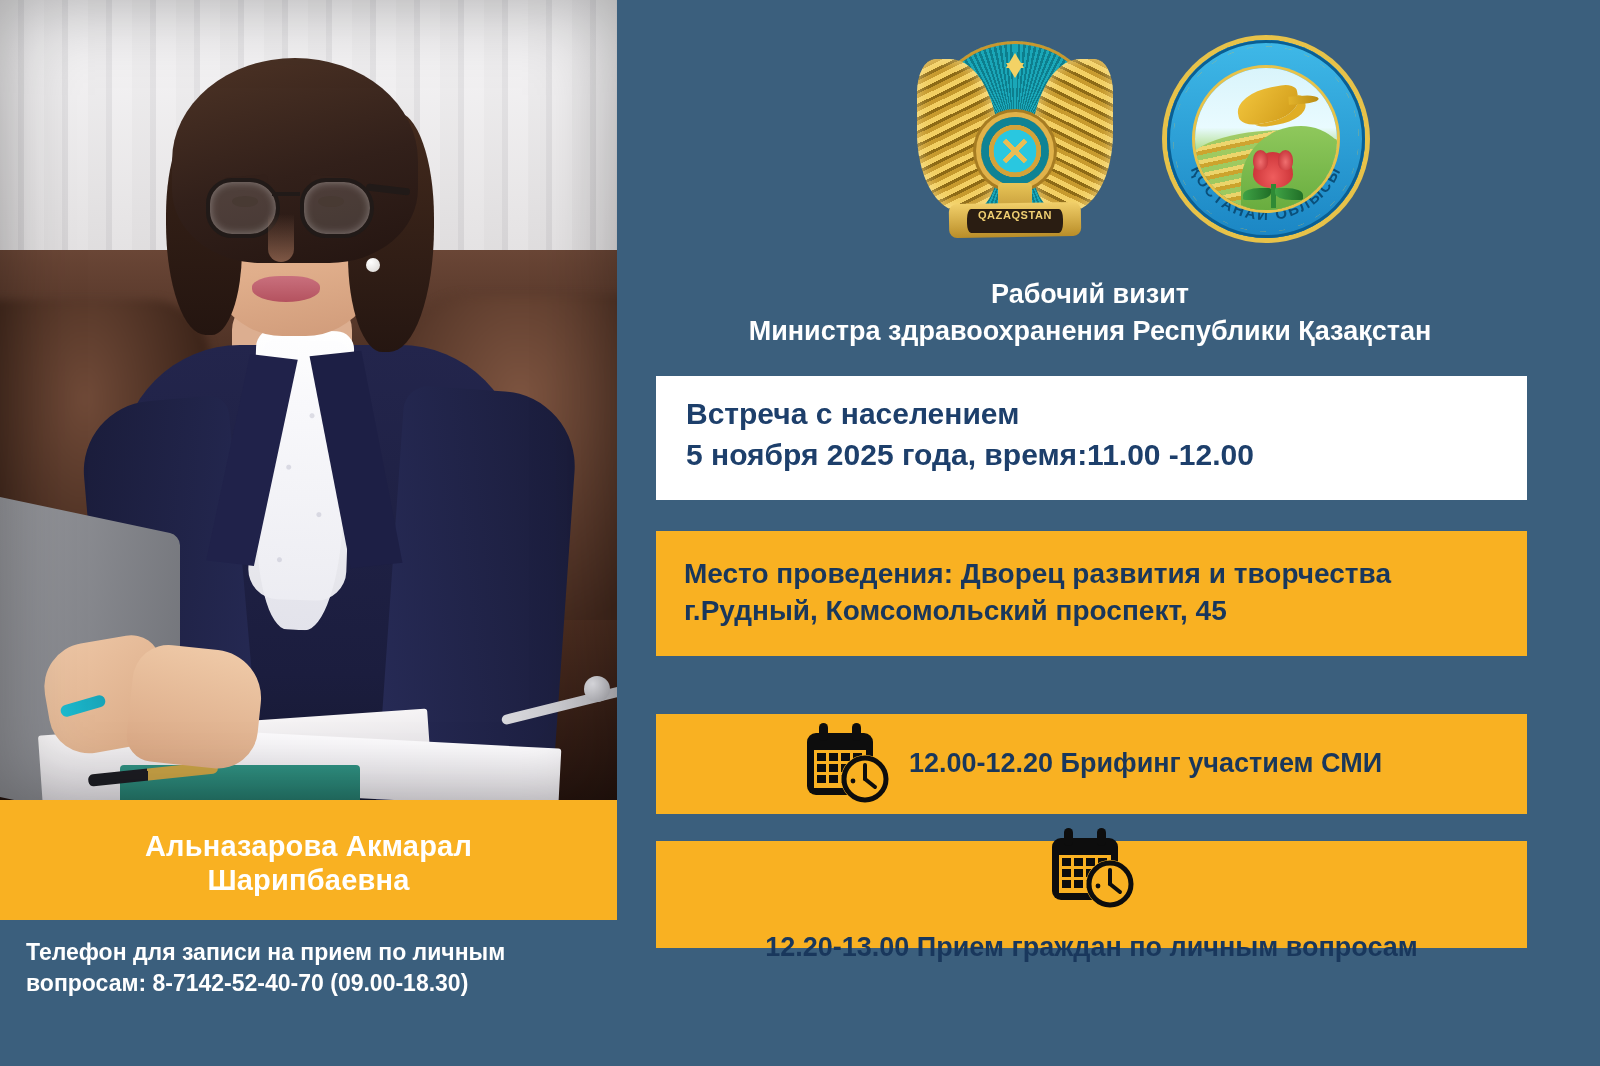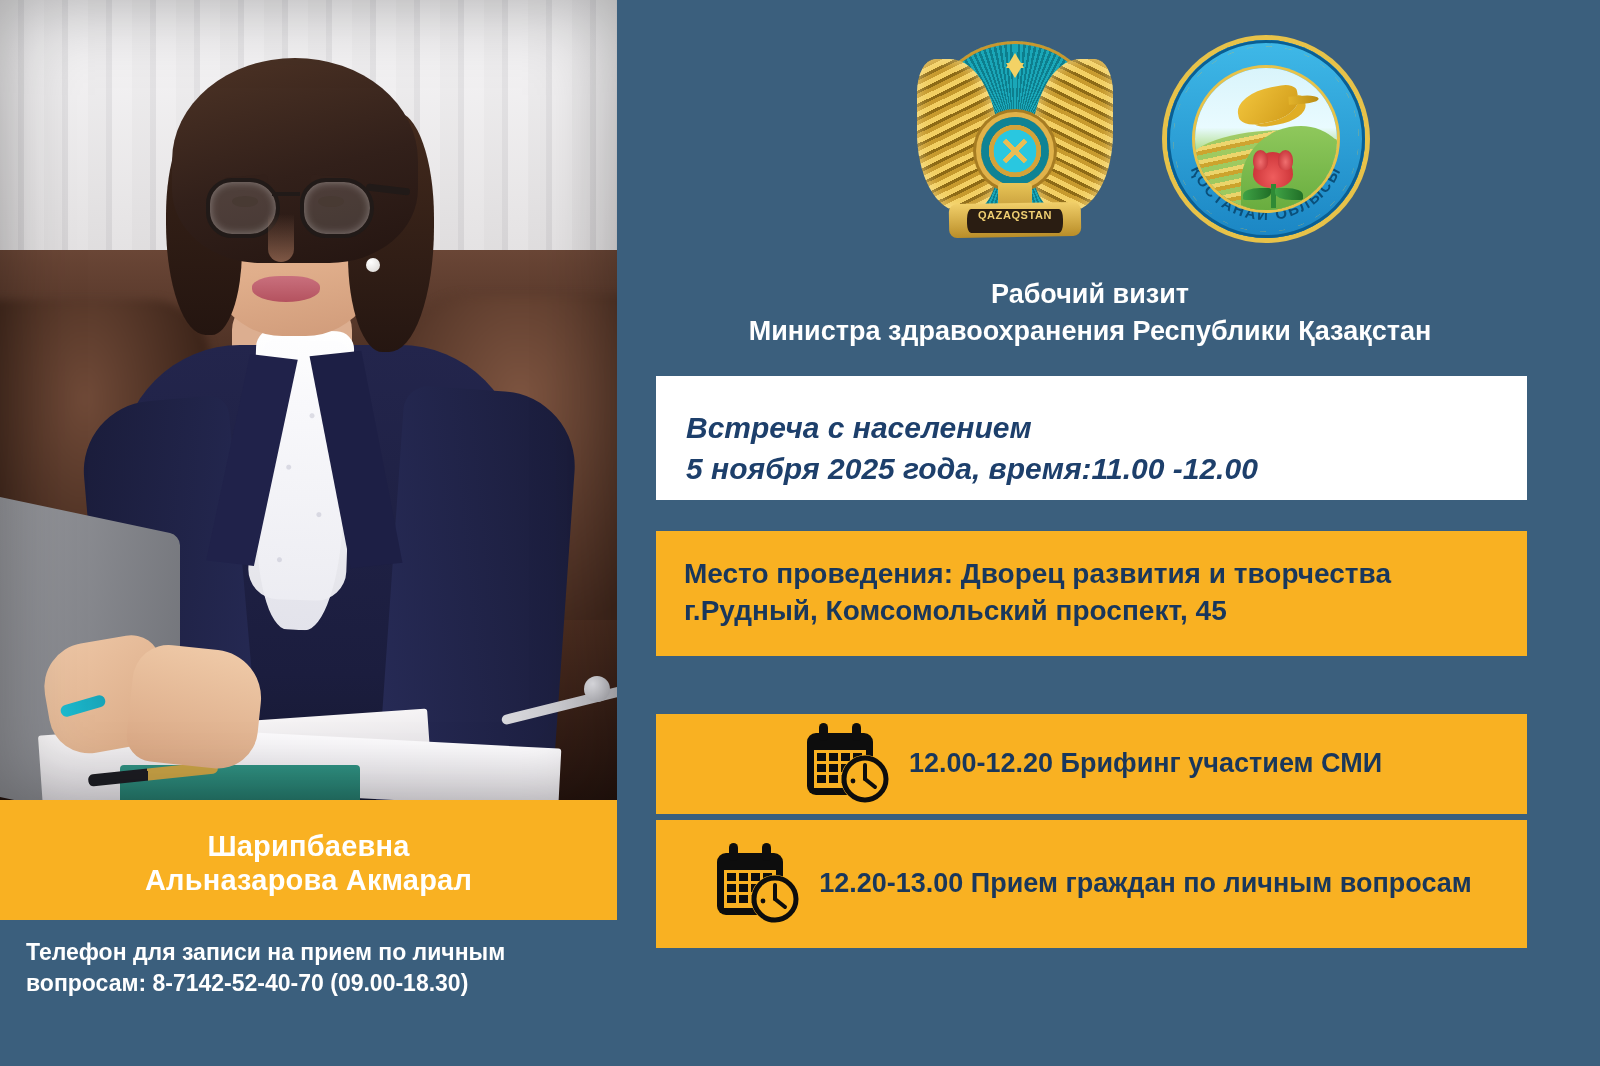--- a/index.html
+++ b/index.html
@@ -433,42 +433,41 @@
   
   .box {
     position: absolute;
     left: 656px;
     width: 871px;
     box-sizing: border-box;
   }
   #box-meeting {
     top: 376px; height: 124px;
     background: #ffffff;
-    padding: 32px 30px;
-    font-style: italic;
+    padding: 18px 30px;
   }
   #box-meeting .t {
     color: #1d3f6b; font-size: 30px; font-weight: bold; line-height: 1.36;
   }
   #box-venue {
     top: 531px; height: 125px;
     background: #f9b122;
     padding: 24px 28px;
   }
   #box-venue .t {
     color: #19375c; font-size: 28px; font-weight: bold; line-height: 1.33;
   }
   .sched {
     background: #f9b122;
     display: flex; align-items: center; gap: 16px;
     padding: 0 24px;
     justify-content: center;
   }
   #box-sched-1 { top: 714px; height: 100px; }
-  #box-sched-2 { top: 820px; height: 128px; }
+  #box-sched-2 { top: 841px; height: 107px; flex-direction: column; }
   .sched .t {
     color: #19375c; font-size: 27px; font-weight: bold; line-height: 1.30;
   }
   .cal-icon { flex: 0 0 auto; }
 
   
   #bottom-strip {
     position: absolute; left: 0; top: 800px; width: 617px; height: 9px;
     background: #f9b122;
   }
@@ -521,22 +520,22 @@
     <div class="ph pen"></div>
     <div class="ph mic"></div>
     <div class="ph mic-head"></div>
     <div class="ph photo-vig"></div>
   </div>
 
   <div id="bottom-strip"></div>
 
   <div id="name-banner">
     <div class="nm">
+      <div>Альназарова Акмарал</div>
       <div>Шарипбаевна</div>
-      <div>Альназарова Акмарал</div>
     </div>
   </div>
 
   <div id="phone-note">
     <div>Телефон для записи на прием по личным</div>
     <div>вопросам: 8-7142-52-40-70 (09.00-18.30)</div>
   </div>
 
   <div id="emblems">
 

